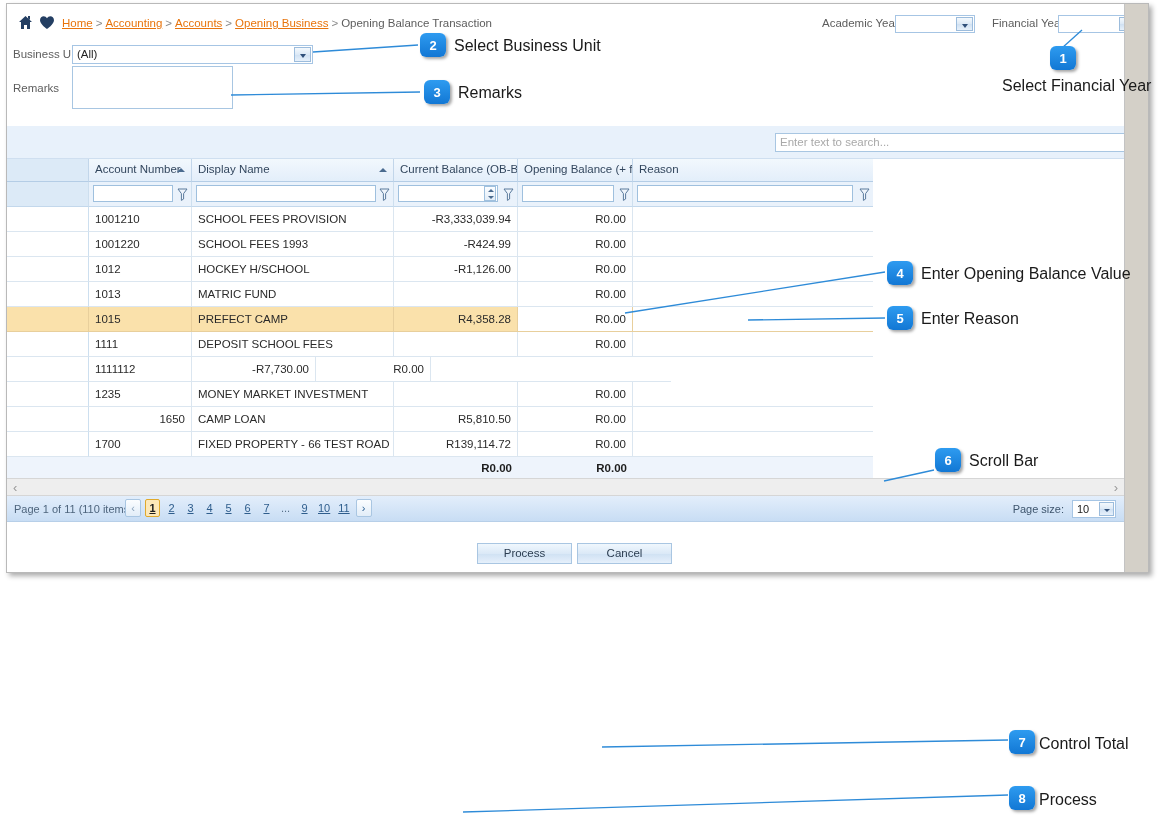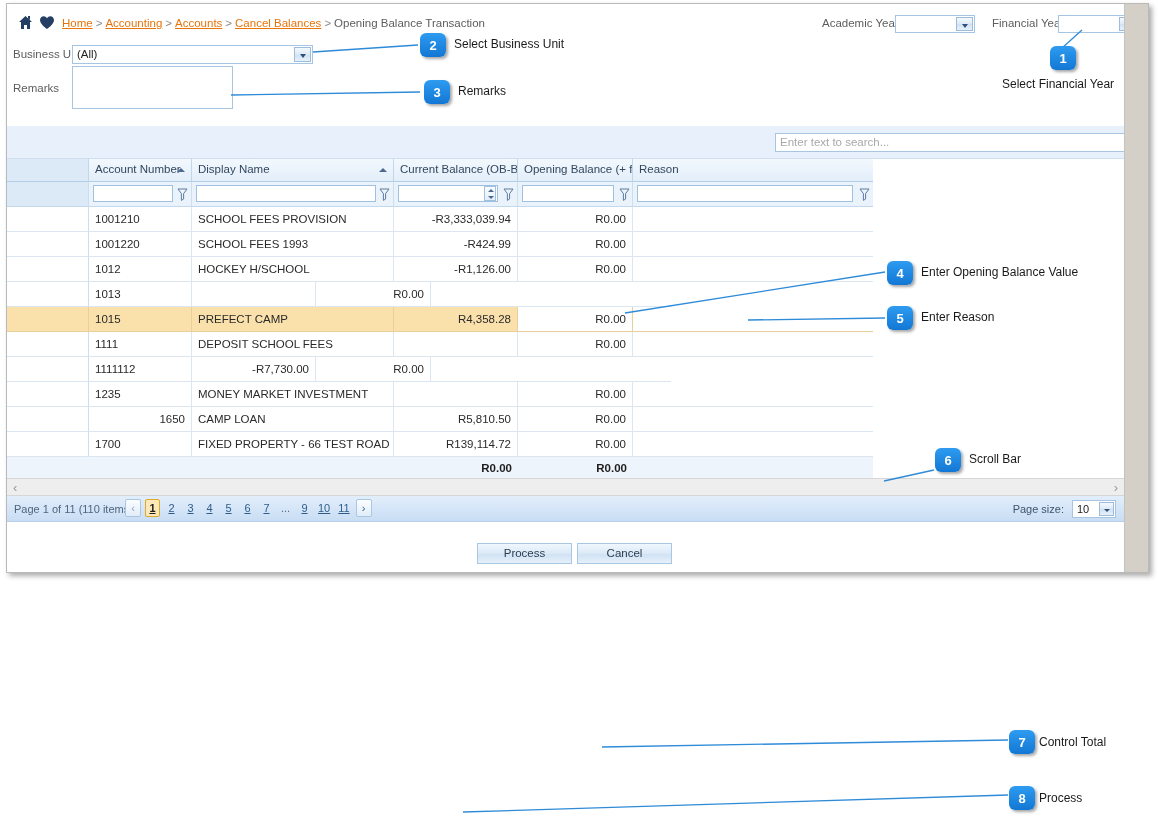--- a/index.html
+++ b/index.html
@@ -240,21 +240,21 @@
 
   
   .callout {
     position: absolute; width: 26px; height: 24px; border-radius: 6px;
     background: linear-gradient(to bottom,#2e9bf0 0%,#1277d4 100%);
     box-shadow: 2px 2px 3px rgba(0,0,0,0.35);
     color: #ffffff; font-size: 13px; font-weight: bold;
     display: flex; align-items: center; justify-content: center;
   }
   .anno-text {
-    position: absolute; font-size: 12px; color: #1a1a1a; white-space: nowrap;
+    position: absolute; font-size: 16px; color: #1a1a1a; white-space: nowrap;
   }
   svg.lines {
     position: absolute; left: 0; top: 0; width: 1158px; height: 823px;
     pointer-events: none;
   }
 </style>
 </head>
 <body>
 
 <div id="root">
@@ -268,21 +268,21 @@
             <path d="M7.5 1 L1 7 L3 7 L3 14 L6 14 L6 10 L9 10 L9 14 L12 14 L12 7 L14 7 Z" fill="#243f63"></path>
             <path d="M10 1 L10 3.4 L12 4.9 L12 1 Z" fill="#243f63"></path>
           </svg>
         </span>
         <span class="ico-heart">
           <svg width="16" height="15" viewBox="0 0 16 15">
             <path d="M8 14 C8 14 1 9.2 1 5.2 C1 2.6 2.9 1.2 4.6 1.2 C6.1 1.2 7.3 2.1 8 3.3 C8.7 2.1 9.9 1.2 11.4 1.2 C13.1 1.2 15 2.6 15 5.2 C15 9.2 8 14 8 14 Z" fill="#243f63"></path>
           </svg>
         </span>
         <div class="crumbs">
-          <a href="#">Home</a><span class="sep">&gt;</span><a href="#">Accounting</a><span class="sep">&gt;</span><a href="#">Accounts</a><span class="sep">&gt;</span><a href="#">Cancel Balances</a><span class="sep">&gt;</span><span class="cur">Opening Balance Transaction</span>
+          <a href="#">Home</a><span class="sep">&gt;</span><a href="#">Accounting</a><span class="sep">&gt;</span><a href="#">Accounts</a><span class="sep">&gt;</span><a href="#">Opening Business</a><span class="sep">&gt;</span><span class="cur">Opening Balance Transaction</span>
         </div>
       </div>
 
       <div class="yearbox lbl-ay">Academic Year</div>
       <div class="ddl ddl-ay">
         <span></span>
         <span class="btn">
             <i></i>
           </span>
       </div>
@@ -407,20 +407,21 @@
                 <div class="d-cell pick" style="width: 82px;"></div>
                 <div class="d-cell " style="width: 103px;">1012</div>
                 <div class="d-cell " style="width: 202px;">HOCKEY H/SCHOOL</div>
                 <div class="d-cell num" style="width: 124px;">-R1,126.00</div>
                 <div class="d-cell num" style="width: 115px;">R0.00</div>
                 <div class="d-cell " style="width: 240px; border-right: none;"></div>
               </div>
               <div class="d-row">
                 <div class="d-cell pick" style="width: 82px;"></div>
                 <div class="d-cell " style="width: 103px;">1013</div>
+                <div class="d-cell " style="width: 202px;">MATRIC FUND</div>
                 <div class="d-cell num" style="width: 124px;"></div>
                 <div class="d-cell num" style="width: 115px;">R0.00</div>
                 <div class="d-cell " style="width: 240px; border-right: none;"></div>
               </div>
               <div class="d-row hl">
                 <div class="d-cell pick" style="width: 82px;"></div>
                 <div class="d-cell " style="width: 103px;">1015</div>
                 <div class="d-cell " style="width: 202px;">PREFECT CAMP</div>
                 <div class="d-cell num" style="width: 124px;">R4,358.28</div>
                 <div class="d-cell num" style="width: 115px;">

